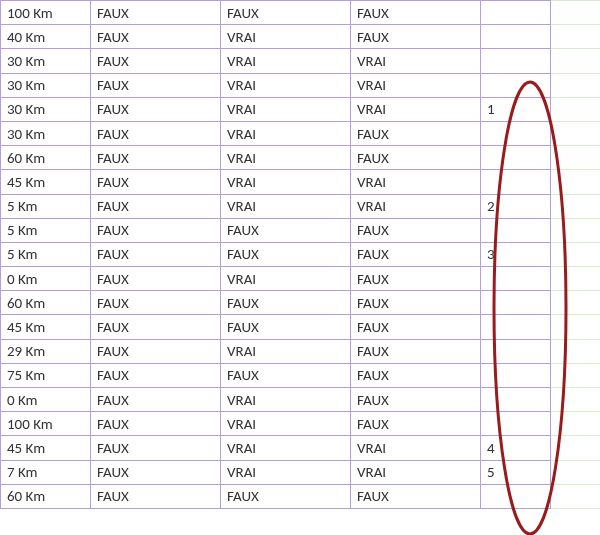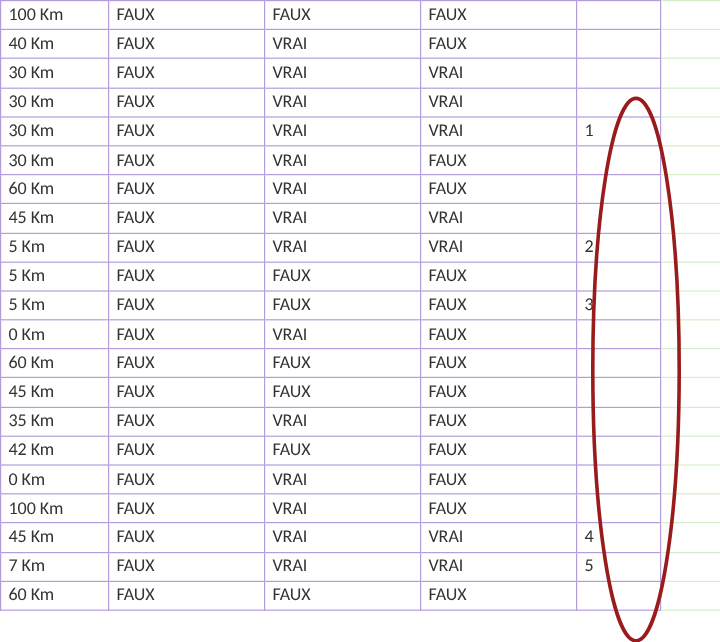--- a/index.html
+++ b/index.html
@@ -163,29 +163,29 @@
       </tr>
       <tr>
         <td class="c0">45 Km</td>
         <td class="c1">FAUX</td>
         <td class="c2">FAUX</td>
         <td class="c3">FAUX</td>
         <td class="c4"></td>
         <td class="c5"></td>
       </tr>
       <tr>
-        <td class="c0">35 Km</td>
-        <td class="c1">FAUX</td>
-        <td class="c2">VRAI</td>
-        <td class="c3">FAUX</td>
-        <td class="c4"></td>
-        <td class="c5"></td>
-      </tr>
-      <tr>
-        <td class="c0">42 Km</td>
+        <td class="c0">29 Km</td>
+        <td class="c1">FAUX</td>
+        <td class="c2">VRAI</td>
+        <td class="c3">FAUX</td>
+        <td class="c4"></td>
+        <td class="c5"></td>
+      </tr>
+      <tr>
+        <td class="c0">75 Km</td>
         <td class="c1">FAUX</td>
         <td class="c2">FAUX</td>
         <td class="c3">FAUX</td>
         <td class="c4"></td>
         <td class="c5"></td>
       </tr>
       <tr>
         <td class="c0">0 Km</td>
         <td class="c1">FAUX</td>
         <td class="c2">VRAI</td>

